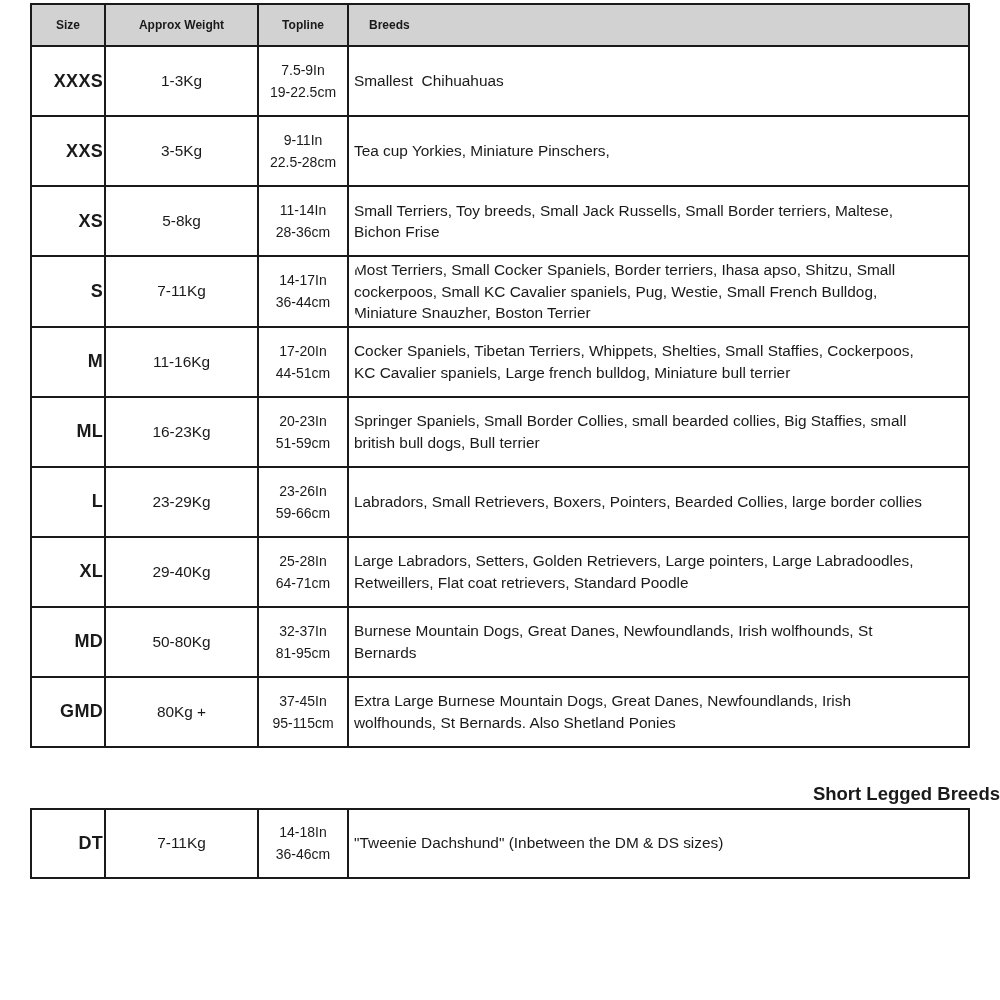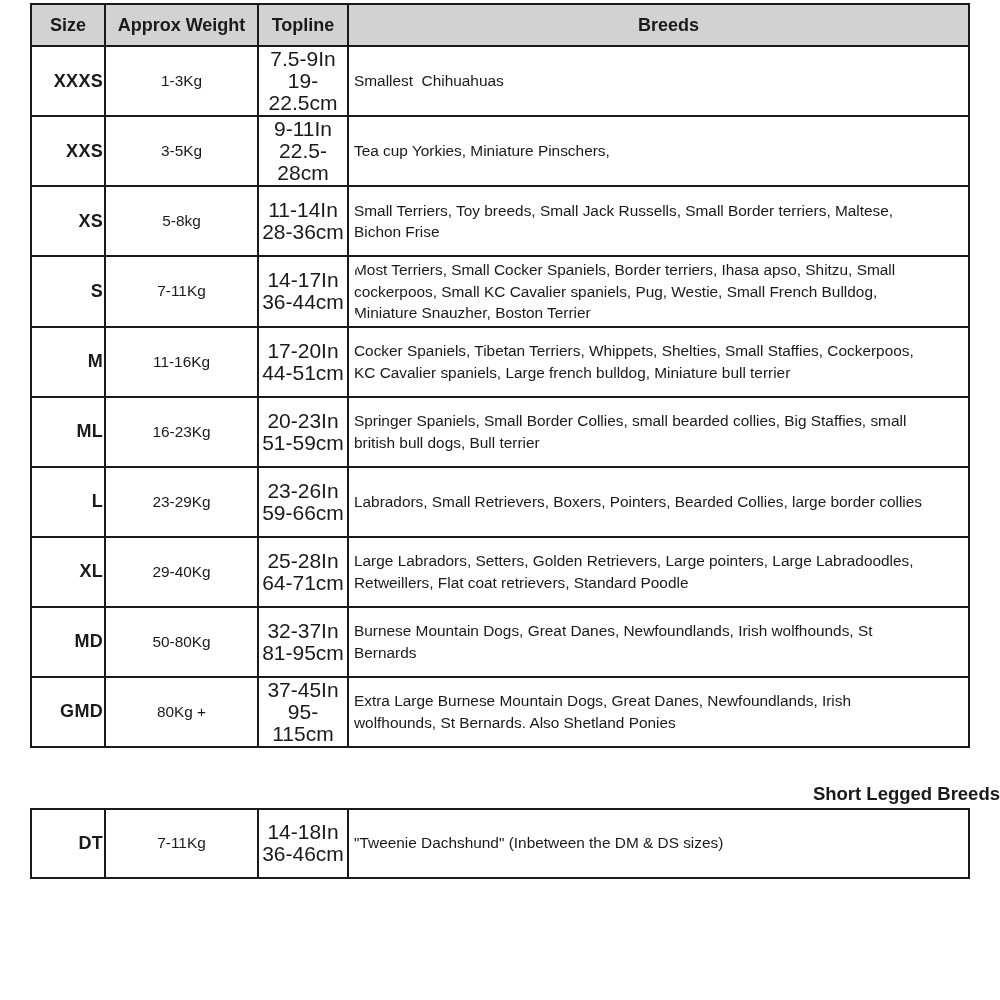--- a/index.html
+++ b/index.html
@@ -23,44 +23,44 @@
   col.col-weight  { width: 153px; }
   col.col-topline { width: 90px; }
   col.col-breeds  { width: 621px; }
   th, td {
     border: 2px solid #1a1a1a;
     vertical-align: middle;
     overflow: hidden;
   }
   th {
     background: #d2d2d2;
-    font-size: 18px;
+    font-size: 12px;
     font-weight: bold;
     height: 40px;
     text-align: center;
     padding: 0;
   }
   th.h-breeds {
-    text-align: center;
+    text-align: left;
     padding-left: 20px;
   }
   #main-table td { height: 64px; }
   #short-table td { height: 63px; }
   td.c-size {
     font-size: 18px;
     font-weight: bold;
     text-align: right;
     letter-spacing: 0.3px;
   }
   td.c-weight {
     font-size: 15.4px;
     text-align: center;
   }
   td.c-topline {
-    font-size: 21px;
+    font-size: 14px;
     text-align: center;
     white-space: pre-line;
     line-height: 22px;
     padding: 0 0;
   }
   td.c-breeds {
     font-size: 15.4px;
     text-align: left;
     white-space: pre-wrap;
     line-height: 21.5px;

